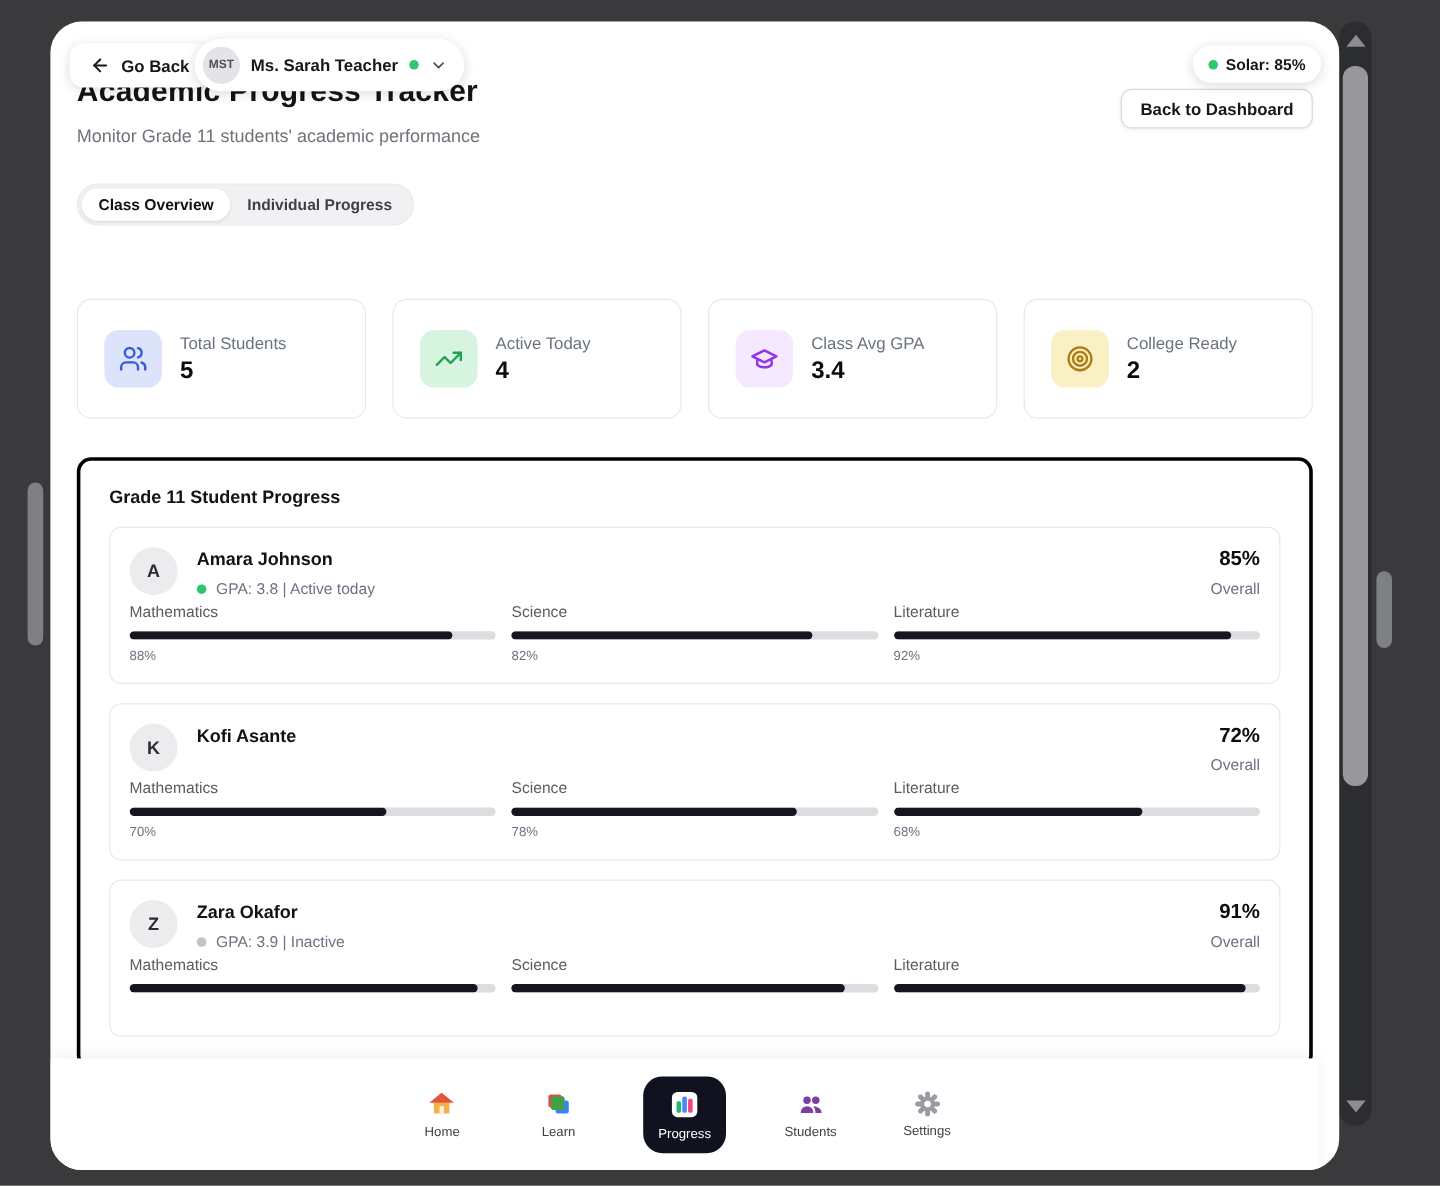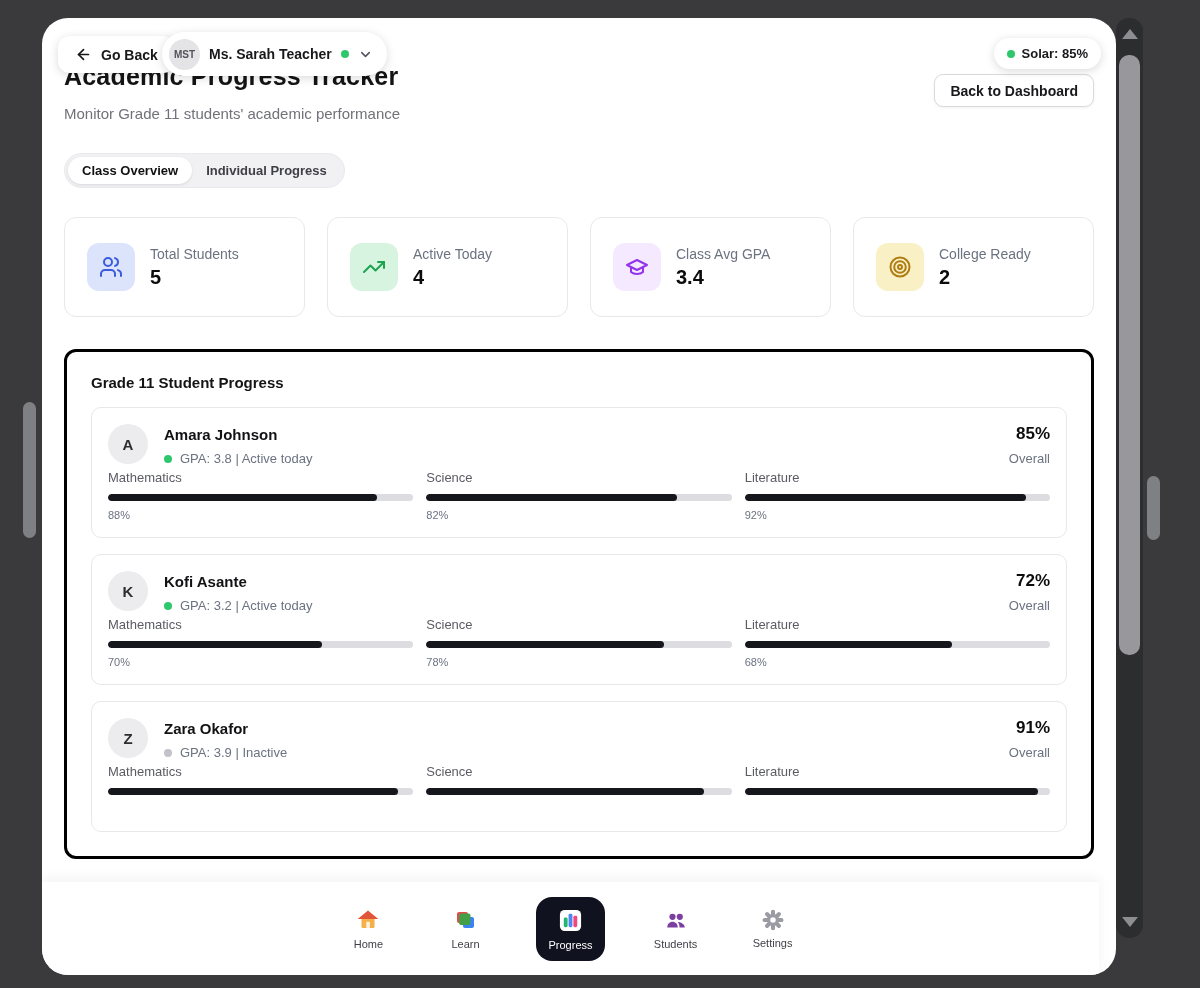--- a/index.html
+++ b/index.html
@@ -41,21 +41,21 @@
               z-index:5; box-shadow:0 1px 3px rgba(0,0,0,.06); font-family:inherit; cursor:pointer; }
 
   .content { padding:44px 22px 0; }
   .page-title { font-size:25px; font-weight:800; color:#141415; letter-spacing:.2px; }
   .subtitle { margin-top:14px; font-size:15px; color:#71717a; }
 
   .tabs { margin-top:31px; display:inline-flex; background:#f1f1f3; border:1px solid #e9e9ec; border-radius:999px; padding:3px; }
   .tab { padding:6px 14px; font-size:13px; font-weight:700; color:#3f3f46; border-radius:999px; cursor:pointer; white-space:nowrap; }
   .tab.active { background:#fff; box-shadow:0 1px 3px rgba(0,0,0,.10); color:#111; }
 
-  .stats { display:flex; gap:22px; margin-top:29px; }
+  .stats { display:flex; gap:22px; margin-top:61px; }
   .stat { flex:1; height:100px; background:#fff; border:1px solid #e8e8ec; border-radius:12px; padding:0 22px; display:flex; align-items:center; gap:15px; }
   .stat-icon { width:48px; height:48px; border-radius:12px; display:flex; align-items:center; justify-content:center; flex:none; }
   .stat-label { font-size:14px; color:#6b7280; }
   .stat-value { font-size:20px; font-weight:800; color:#0c0c0d; margin-top:4px; }
 
   .panel { margin-top:32px; border:3px solid #000000; border-radius:12px; background:#fff; padding:22px 24px 24px; }
   .panel-title { font-size:15px; font-weight:700; color:#141416; }
 
   .stu { border:1px solid #e8e8ec; border-radius:10px; padding:16px; margin-top:16px; background:#fff; }
   .stu:first-of-type { margin-top:21px; }
@@ -230,24 +230,20 @@
               <div class="subj-pct">92%</div>
             </div>
           </div>
         </div>
 
         <div class="stu">
           <div class="stu-top">
             <div class="avatar">K</div>
             <div class="stu-meta">
               <div class="stu-name">Kofi Asante</div>
-              <div class="stu-status">
-                <span class="dot green"></span>
-                <span>GPA: 3.2 | Active today</span>
-              </div>
             </div>
             <div class="stu-overall">
               <div class="pct">72%</div>
               <div class="lbl">Overall</div>
             </div>
           </div>
           <div class="subjects">
             <div class="subj">
               <div class="subj-name">Mathematics</div>
               <div class="track">

